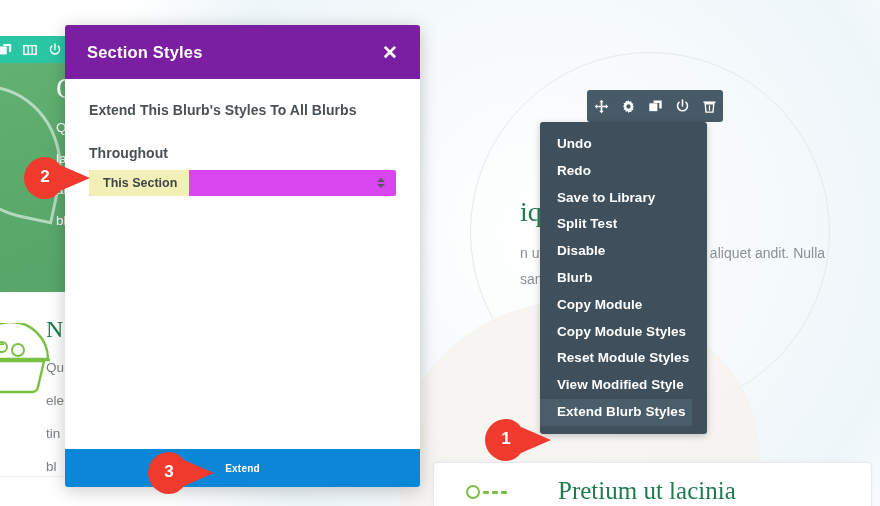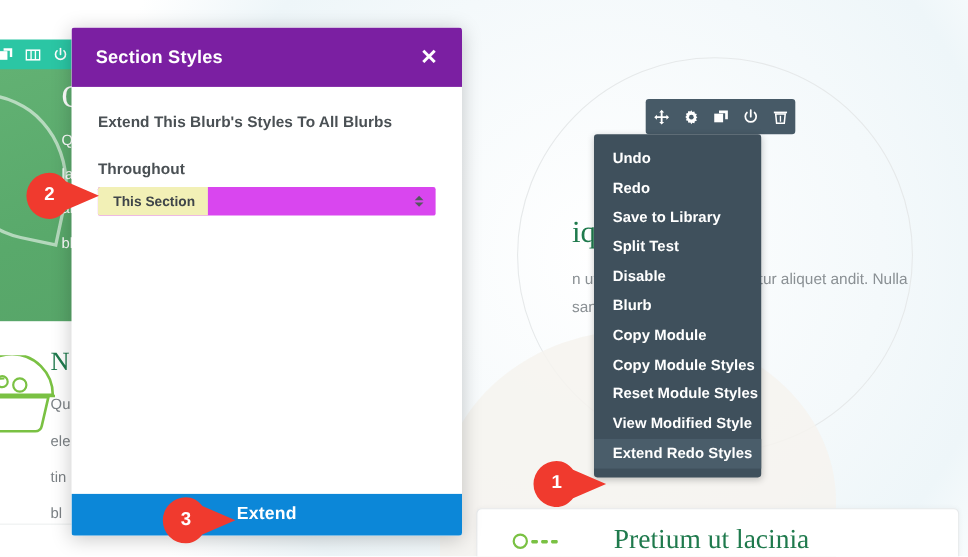--- a/index.html
+++ b/index.html
@@ -109,21 +109,21 @@
   .mod-toolbar{
     position:absolute;left:587px;top:90px;width:136px;height:32px;
     background:#475a67;border-radius:3px;
     display:flex;align-items:center;justify-content:center;gap:12px;
     z-index:30;
   }
   .mod-toolbar svg{display:block;}
 
   .ctx-menu{
     position:absolute;left:540px;top:122px;width:152px;
-    background:#3f505c;border-radius:3px;padding:9px 0 8px 0;
+    background:#3f505c;border-radius:3px;padding:9px 15px 8px 0;
     z-index:31;box-shadow:0 2px 7px rgba(0,0,0,.22);
   }
   .ctx-item{
     display:block;box-sizing:border-box;width:100%;
     padding:0 0 0 17px;height:26.8px;line-height:26.8px;
     color:#ffffff;font-size:13.5px;font-weight:bold;
     white-space:nowrap;letter-spacing:.05px;
   }
   .ctx-item.active{background:#4a5d6a;}
 
@@ -166,21 +166,21 @@
   .select-arrows{
     position:absolute;right:11px;top:50%;transform:translateY(-50%);
     display:flex;flex-direction:column;gap:2px;align-items:center;
   }
   .ar-up{width:0;height:0;border-left:4px solid transparent;border-right:4px solid transparent;border-bottom:4px solid #53595d;}
   .ar-dn{width:0;height:0;border-left:4px solid transparent;border-right:4px solid transparent;border-top:4px solid #53595d;}
   .modal-foot{
     flex:0 0 auto;height:38px;background:#0c87d8;
     display:flex;align-items:center;justify-content:center;cursor:pointer;
   }
-  .modal-foot span{color:#ffffff;font-size:16px;font-weight:bold;letter-spacing:.2px;}
+  .modal-foot span{color:#ffffff;font-size:10px;font-weight:bold;letter-spacing:.2px;}
 
   
   .marker{position:absolute;z-index:60;width:74px;height:44px;}
   .marker svg{position:absolute;left:0;top:0;}
   .marker .num{
     position:absolute;left:0;top:0;width:46px;height:44px;
     display:flex;align-items:center;justify-content:center;
     color:#ffffff;font-size:17px;font-weight:bold;
   }
   #marker1{left:483px;top:417px;}
@@ -302,21 +302,21 @@
     <div class="ctx-item">Undo</div>
     <div class="ctx-item">Redo</div>
     <div class="ctx-item">Save to Library</div>
     <div class="ctx-item">Split Test</div>
     <div class="ctx-item">Disable</div>
     <div class="ctx-item">Blurb</div>
     <div class="ctx-item">Copy Module</div>
     <div class="ctx-item">Copy Module Styles</div>
     <div class="ctx-item">Reset Module Styles</div>
     <div class="ctx-item">View Modified Style</div>
-    <div class="ctx-item active">Extend Redo Styles</div>
+    <div class="ctx-item active">Extend Blurb Styles</div>
   </div>
 
   <div class="modal">
     <div class="modal-head">
       <div class="modal-title">Section Styles</div>
       <div class="modal-close">✕</div>
     </div>
     <div class="modal-body">
       <p class="form-label-main">Extend This Blurb's Styles To All Blurbs</p>
       <p class="form-label">Throughout</p>

